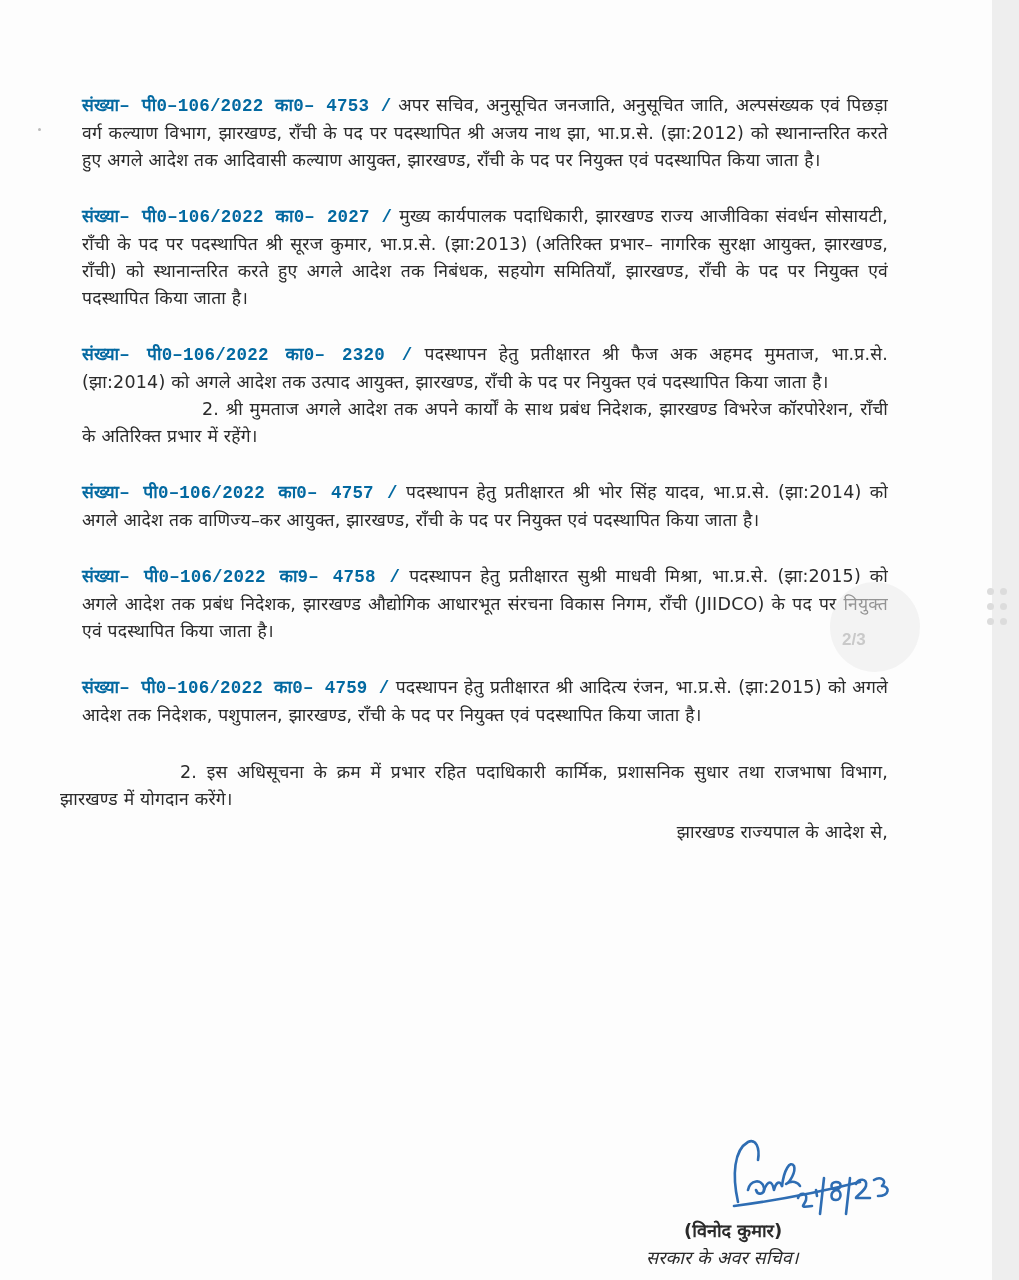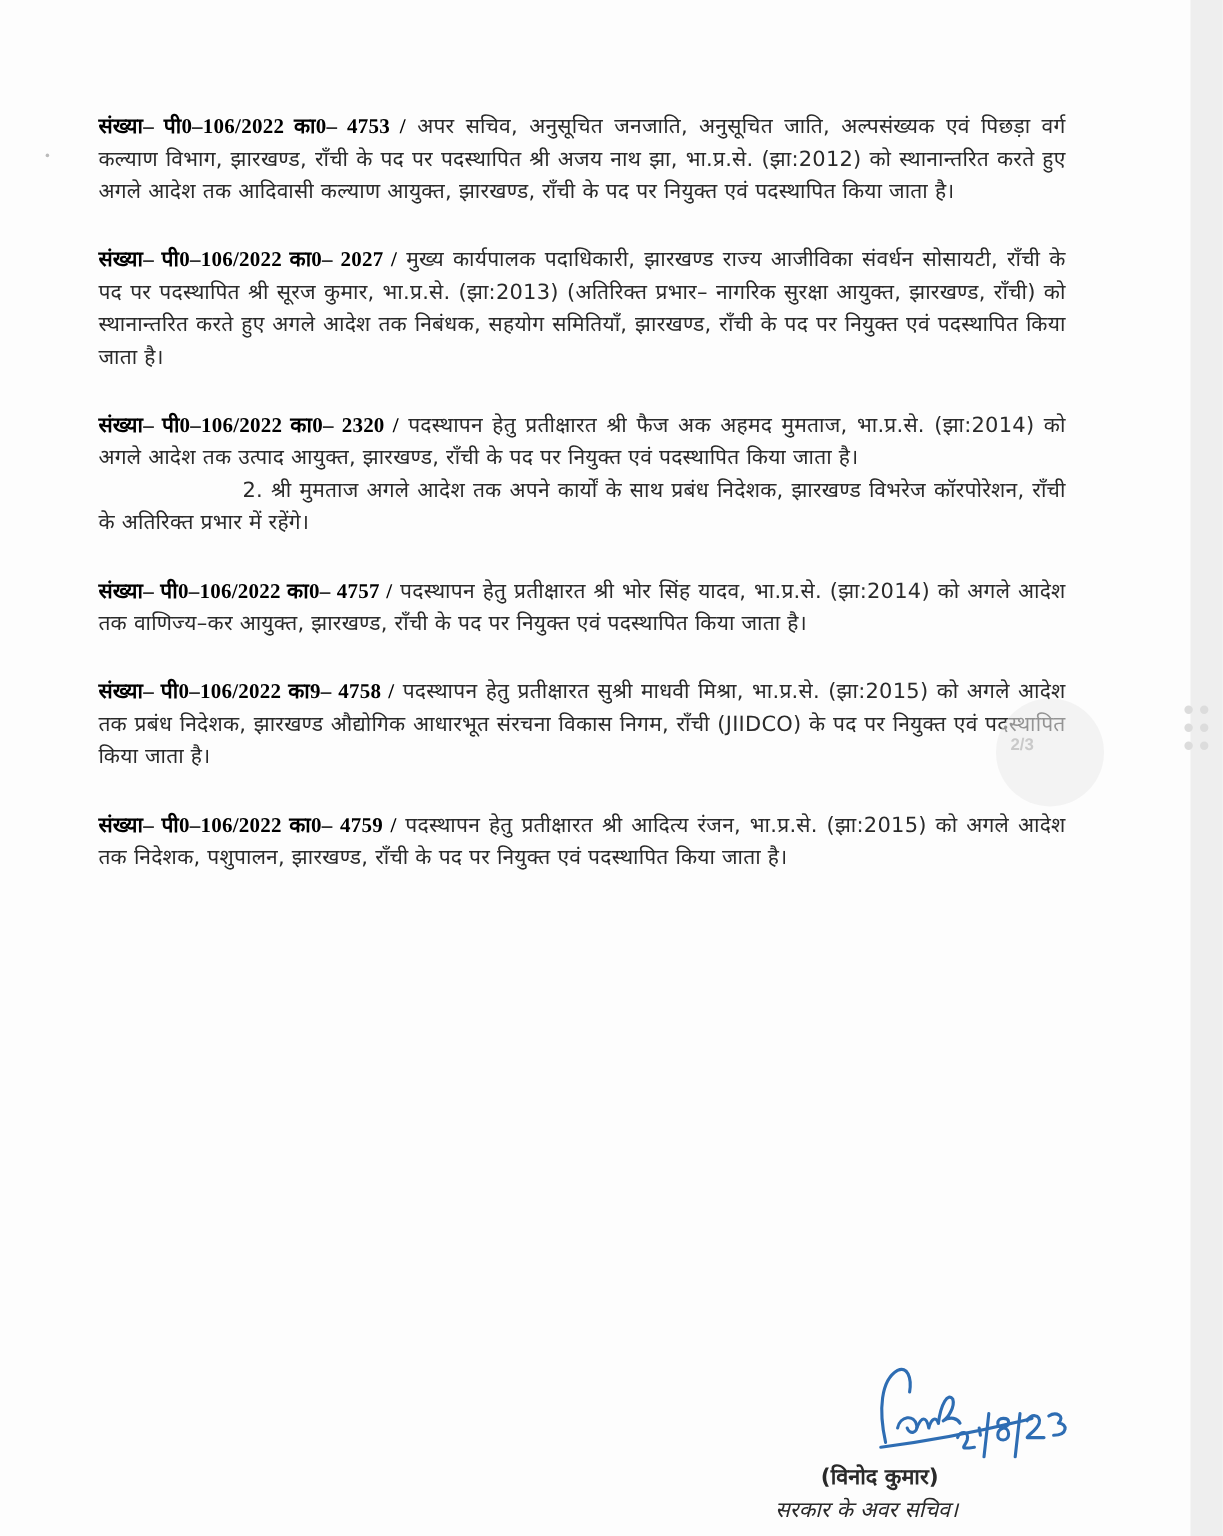--- a/index.html
+++ b/index.html
@@ -15,41 +15,41 @@
     }
     .right-strip {
       position: absolute; right: 0; top: 0; width: 27px; height: 1280px;
       background: #eeeeee;
     }
     .content {
       position: absolute; left: 82px; top: 92px; width: 806px;
       font-size: 17.5px; line-height: 27px; letter-spacing: 0.2px;
     }
     .para { margin: 0 0 29px 0; text-align: justify; text-align-last: left; }
-    .ref { font-weight: bold; color: #000000; font-family: Liberation Serif, serif; }
+    .ref { font-weight: bold; color: #0369a1; font-family: Liberation Mono, monospace; }
     .sub { text-indent: 120px; margin: 0; text-align: justify; }
     .closing { margin: 0 0 0 0; text-indent: 120px; text-align: justify; }
     .closing-wrap { margin-top: 30px; margin-left: -22px; width: 828px; }
     .order-line { text-align: right; margin-top: 6px; margin-right: 0; }
     .sig-block {
       position: absolute; left: 620px; top: 1130px; width: 290px; height: 150px;
     }
     .signature { position: absolute; left: 100px; top: 0; width: 200px; height: 100px; }
     .signer-name {
       position: absolute; left: 64px; top: 88px; font-size: 18px; font-weight: bold;
     }
     .signer-title {
       position: absolute; left: 26px; top: 115px; font-size: 18px; font-style: italic;
     }
     .page-indicator {
       position: absolute; left: 830px; top: 582px; width: 90px; height: 90px;
       border-radius: 50%; background: rgba(235,235,235,0.55);
     }
     .page-indicator span {
-      position: absolute; left: 12px; top: 30px; font-size: 14px; color: #c9c9c9;
+      position: absolute; left: 12px; top: 48px; font-size: 17px; color: #c9c9c9;
       font-family: "Liberation Sans", sans-serif;
       font-weight: bold;
     }
     .drag-handle {
       position: absolute; left: 987px; top: 588px; width: 22px; height: 40px;
       display: grid; grid-template-columns: 8px 8px; grid-gap: 5px 5px;
     }
     .drag-handle i { width: 7px; height: 7px; border-radius: 50%; background: #dcdcdc; display: block; }
     .margin-mark { position: absolute; left: 38px; top: 128px; width: 3px; height: 3px; background: #bbb; border-radius: 50%; }
   </style>
@@ -75,20 +75,24 @@
     <p class="para">
       <span class="ref">संख्या– पी0–106/2022 का0– 4757 /</span><span> पदस्थापन हेतु प्रतीक्षारत श्री भोर सिंह यादव, भा.प्र.से. (झा:2014) को अगले आदेश तक वाणिज्य–कर आयुक्त, झारखण्ड, राँची के पद पर नियुक्त एवं पदस्थापित किया जाता है।</span>
     </p>
     <p class="para">
       <span class="ref">संख्या– पी0–106/2022 का9– 4758 /</span><span> पदस्थापन हेतु प्रतीक्षारत सुश्री माधवी मिश्रा, भा.प्र.से. (झा:2015) को अगले आदेश तक प्रबंध निदेशक, झारखण्ड औद्योगिक आधारभूत संरचना विकास निगम, राँची (JIIDCO) के पद पर नियुक्त एवं पदस्थापित किया जाता है।</span>
     </p>
     <p class="para">
       <span class="ref">संख्या– पी0–106/2022 का0– 4759 /</span><span> पदस्थापन हेतु प्रतीक्षारत श्री आदित्य रंजन, भा.प्र.से. (झा:2015) को अगले आदेश तक निदेशक, पशुपालन, झारखण्ड, राँची के पद पर नियुक्त एवं पदस्थापित किया जाता है।</span>
     </p>
 
+    <div class="closing-wrap">
+      <p class="closing">2. इस अधिसूचना के क्रम में प्रभार रहित पदाधिकारी कार्मिक, प्रशासनिक सुधार तथा राजभाषा विभाग, झारखण्ड में योगदान करेंगे।</p>
+      <p class="order-line">झारखण्ड राज्यपाल के आदेश से,</p>
+    </div>
   </div>
 
   <div class="sig-block">
     <svg class="signature" viewBox="0 0 200 100" width="200" height="100">
       <g fill="none" stroke="#2e6db3" stroke-width="2.6" stroke-linecap="round" stroke-linejoin="round">
         <path d="M18 72 C12 45, 14 20, 28 12 C36 8, 40 18, 38 30"></path>
         <path d="M28 60 C30 50, 42 48, 44 58 C45 64, 38 66, 36 60"></path>
         <path d="M44 60 C48 50, 52 50, 54 60 M54 60 C56 52, 60 50, 62 56"></path>
         <path d="M62 56 C64 40, 70 30, 74 36 C76 42, 70 52, 66 54 C72 50, 78 52, 80 56"></path>
         <path d="M14 76 C60 70, 100 62, 140 52"></path>

